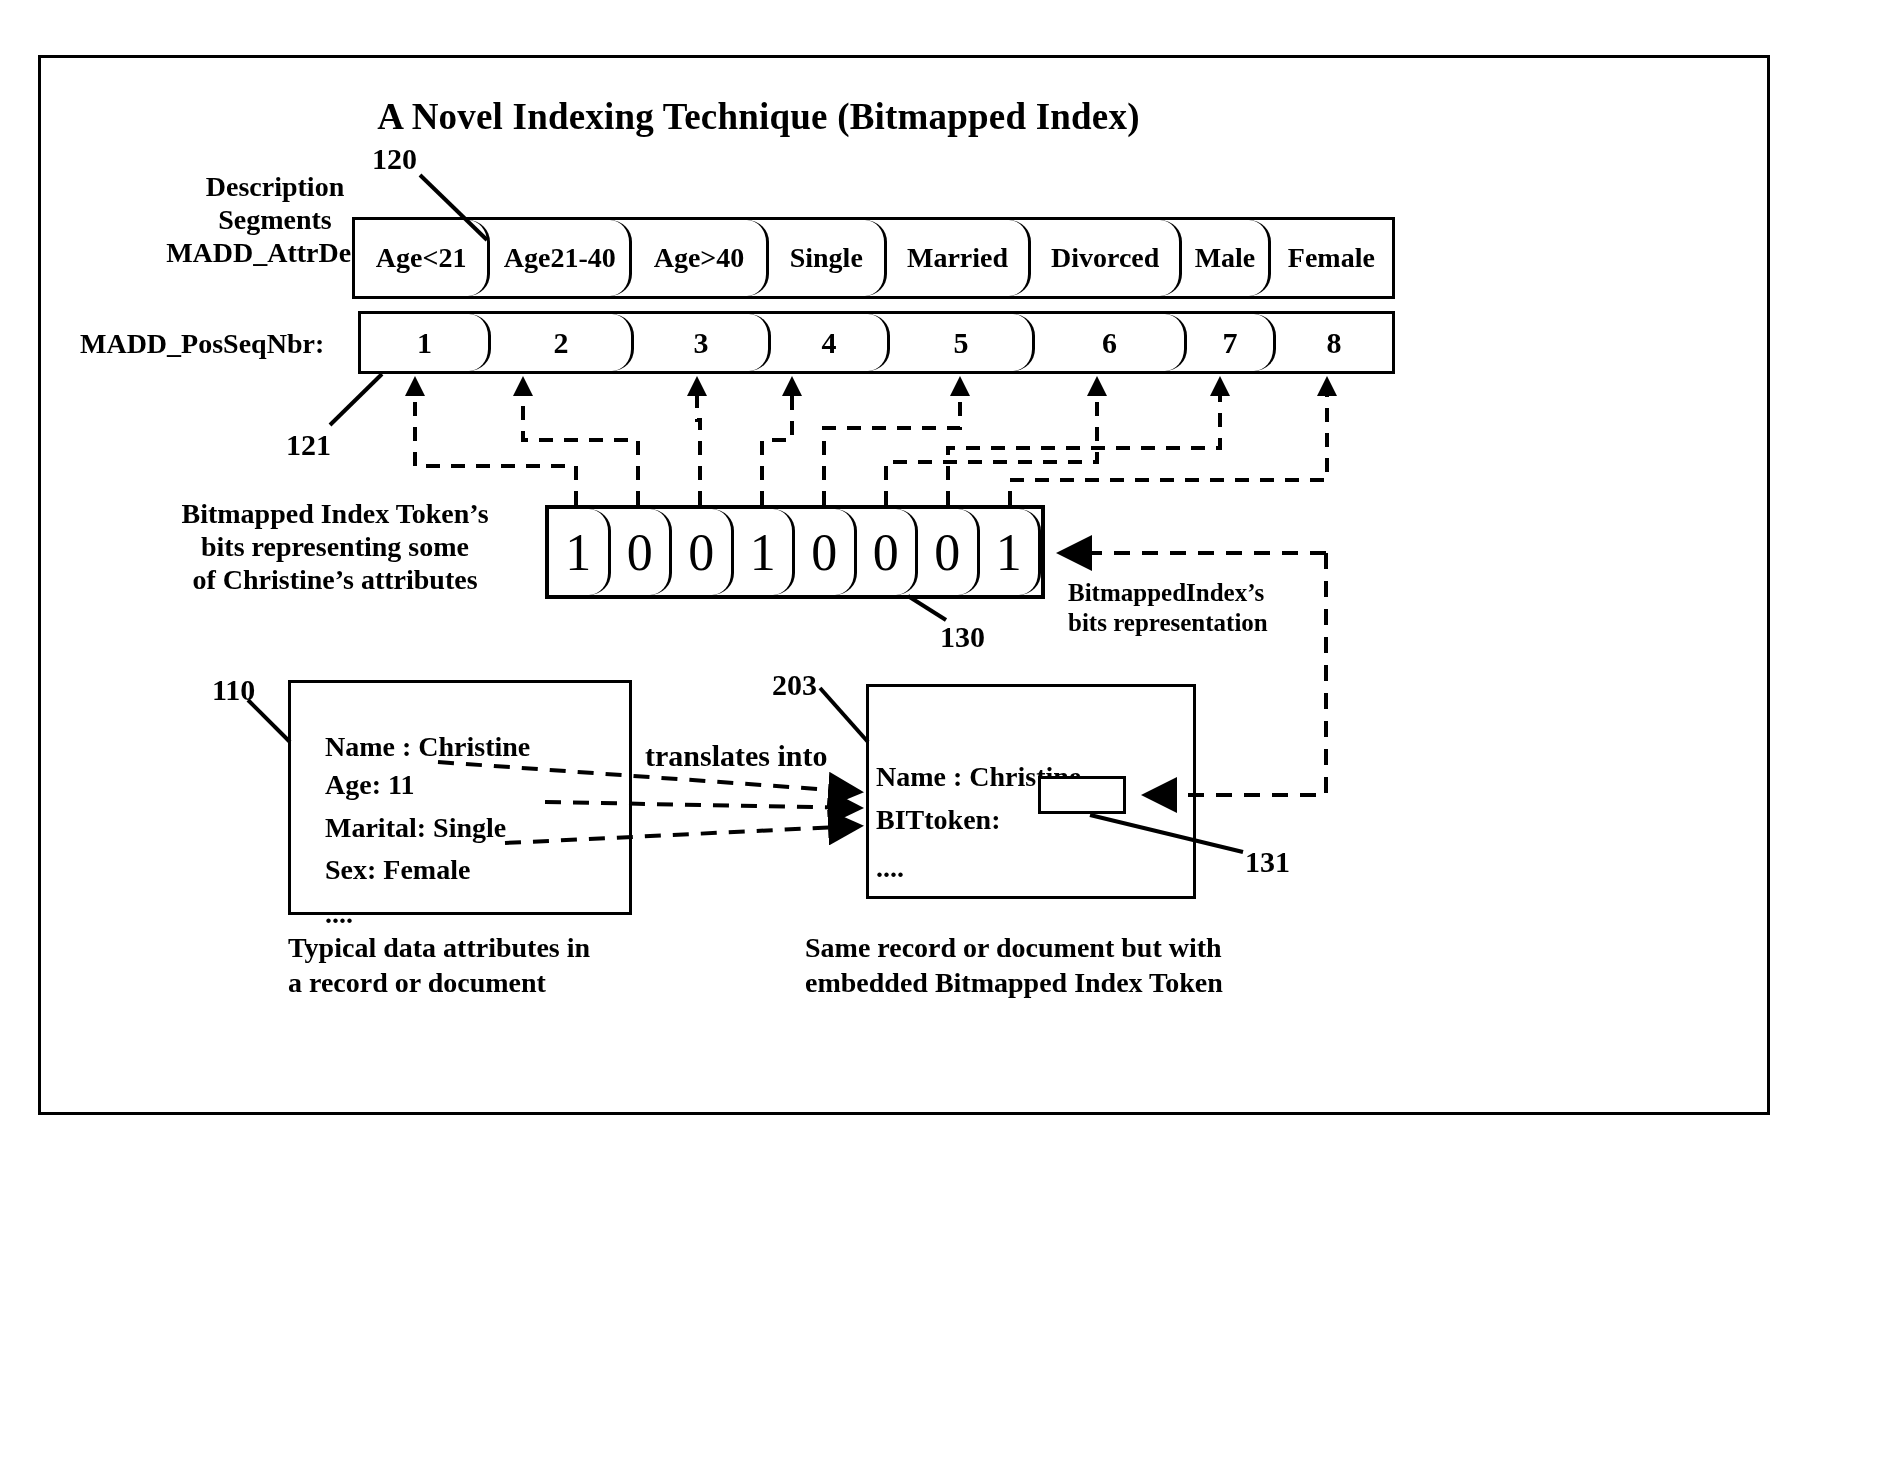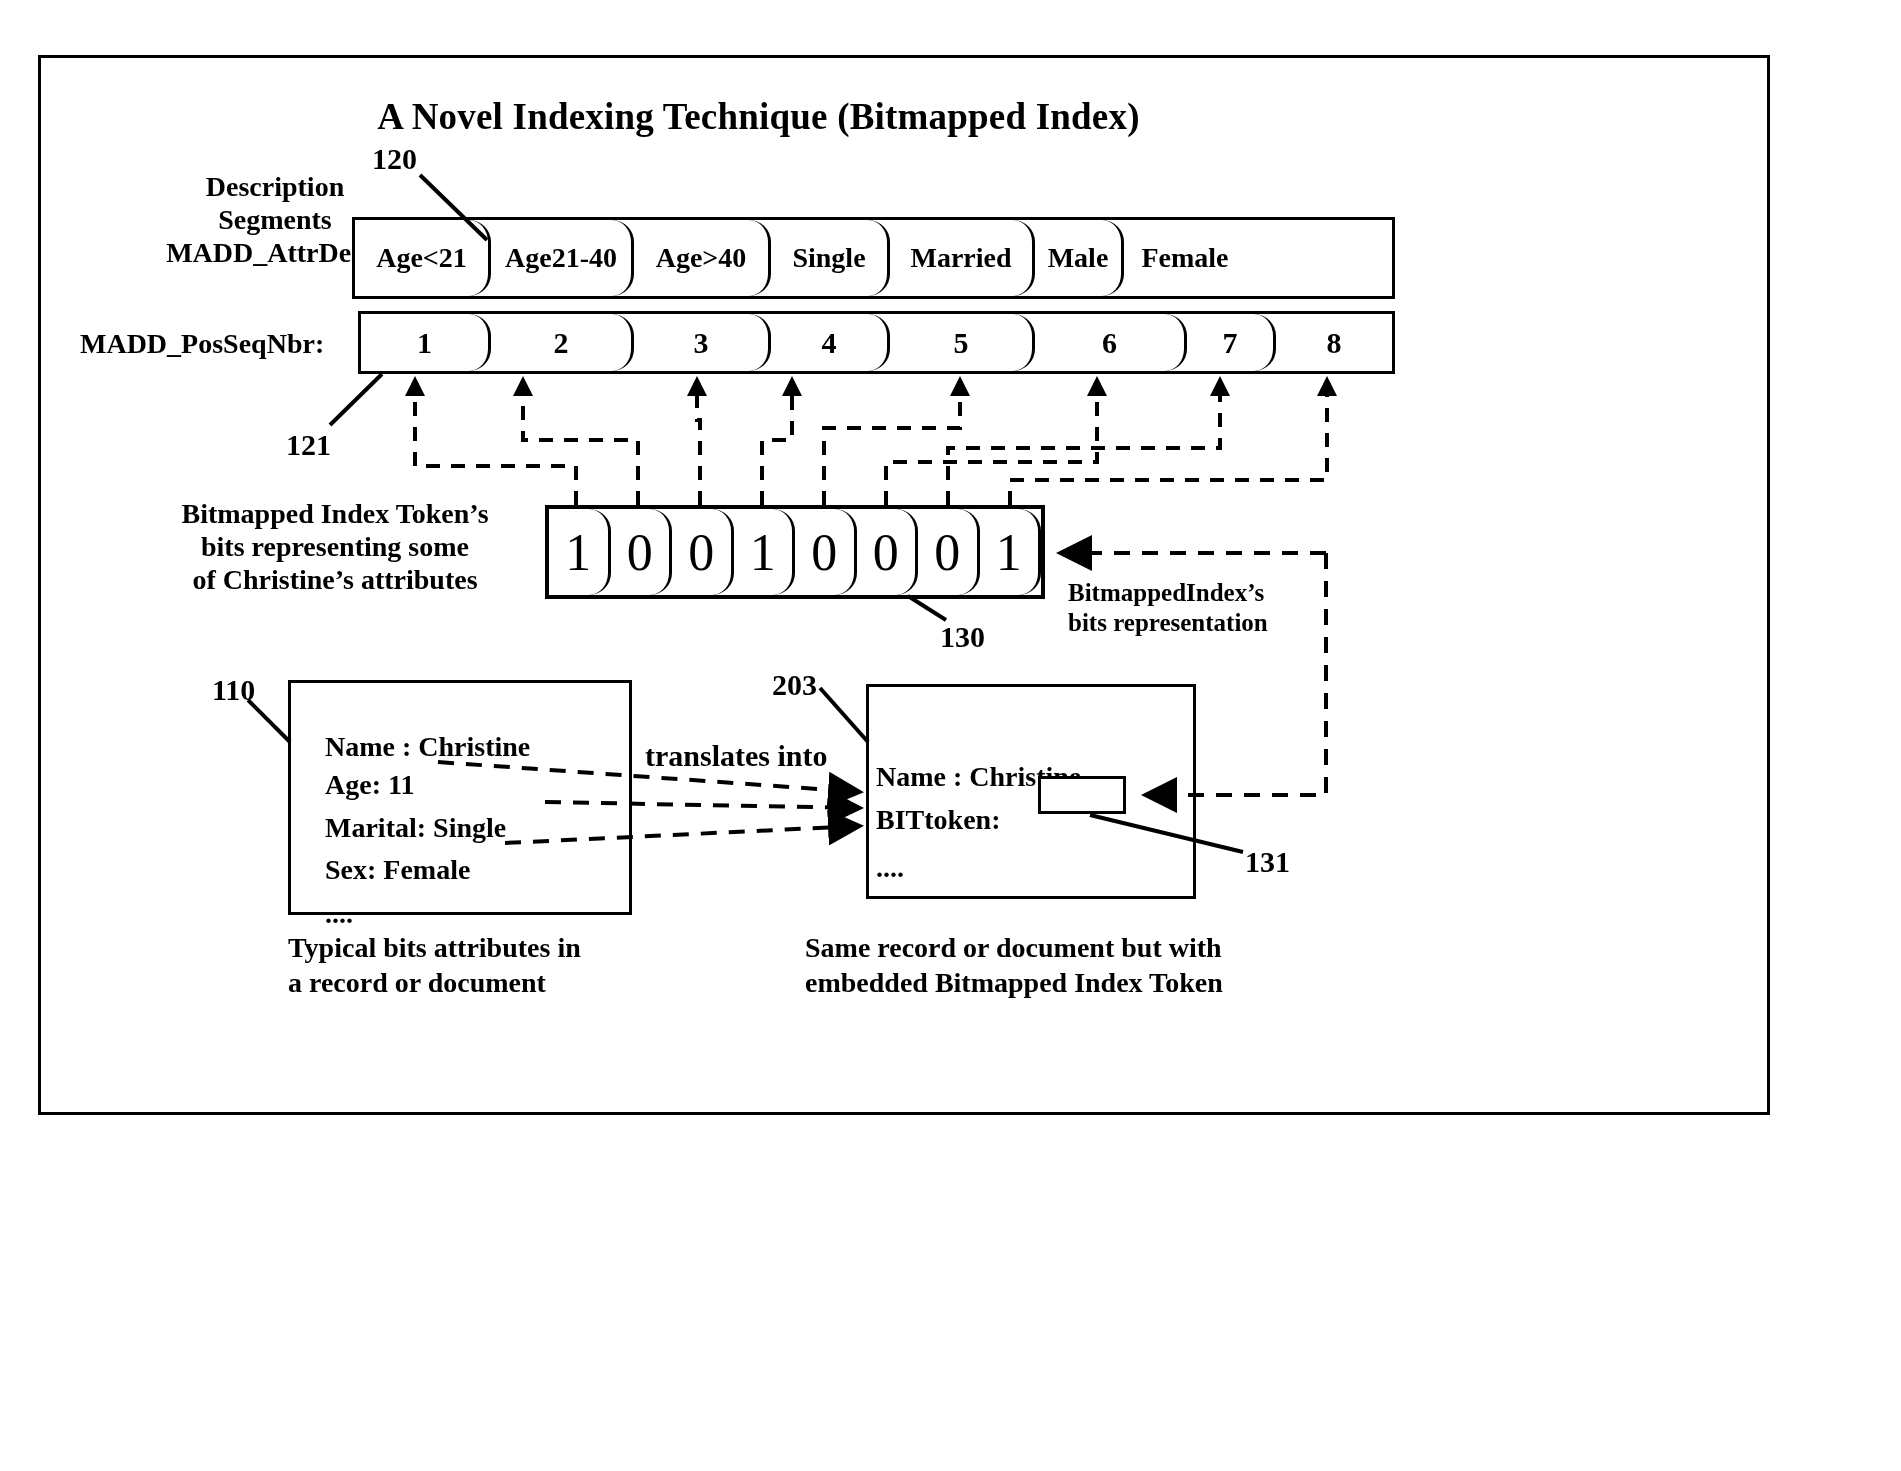--- a/index.html
+++ b/index.html
@@ -185,20 +185,21 @@
 Segments
 MADD_AttrDesc:</div>
   <div class="txt" id="posseq-label">MADD_PosSeqNbr:</div>
 
   <div class="rowtable" id="attr-row">
     <div class="cell" style="width:136px">Age&lt;21</div>
     <div class="cell" style="width:143px">Age21-40</div>
     <div class="cell" style="width:137px">Age&gt;40</div>
     <div class="cell" style="width:119px">Single</div>
     <div class="cell" style="width:145px">Married</div>
+    <div class="cell" style="width:152px">Divorced</div>
     <div class="cell" style="width:89px">Male</div>
     <div class="cell" style="width:122px">Female</div>
   </div>
 
   <div class="rowtable" id="pos-row">
     <div class="cell" style="width:130px">1</div>
     <div class="cell" style="width:143px">2</div>
     <div class="cell" style="width:137px">3</div>
     <div class="cell" style="width:119px">4</div>
     <div class="cell" style="width:145px">5</div>
@@ -237,21 +238,21 @@
   <div class="recline" style="left:325px; top:828px;">Sex: Female</div>
   <div class="recline" style="left:325px; top:872px;">....</div>
 
   <div class="recordbox" id="record-right"></div>
   <div class="recline" style="left:876px; top:735px;">Name : Christine</div>
   <div class="recline" style="left:876px; top:778px;">BITtoken:</div>
   <div class="recline" style="left:876px; top:826px;">....</div>
   <div id="bittoken-box"></div>
 
   <div class="txt" id="translates-label">translates into</div>
-  <div class="caption" id="caption-left">Typical bits attributes in
+  <div class="caption" id="caption-left">Typical data attributes in
 a record or document</div>
   <div class="caption" id="caption-right">Same record or document but with
 embedded Bitmapped Index Token</div>
 
   <svg id="overlay" viewBox="0 0 1901 1471">
     <defs>
       <marker id="solidArrow" markerWidth="9" markerHeight="9" refX="8" refY="4.5" orient="auto">
         <path d="M0,0 L9,4.5 L0,9 z" fill="#000"></path>
       </marker>
       <marker id="upArrow" markerWidth="10" markerHeight="10" refX="5" refY="9" orient="auto">

